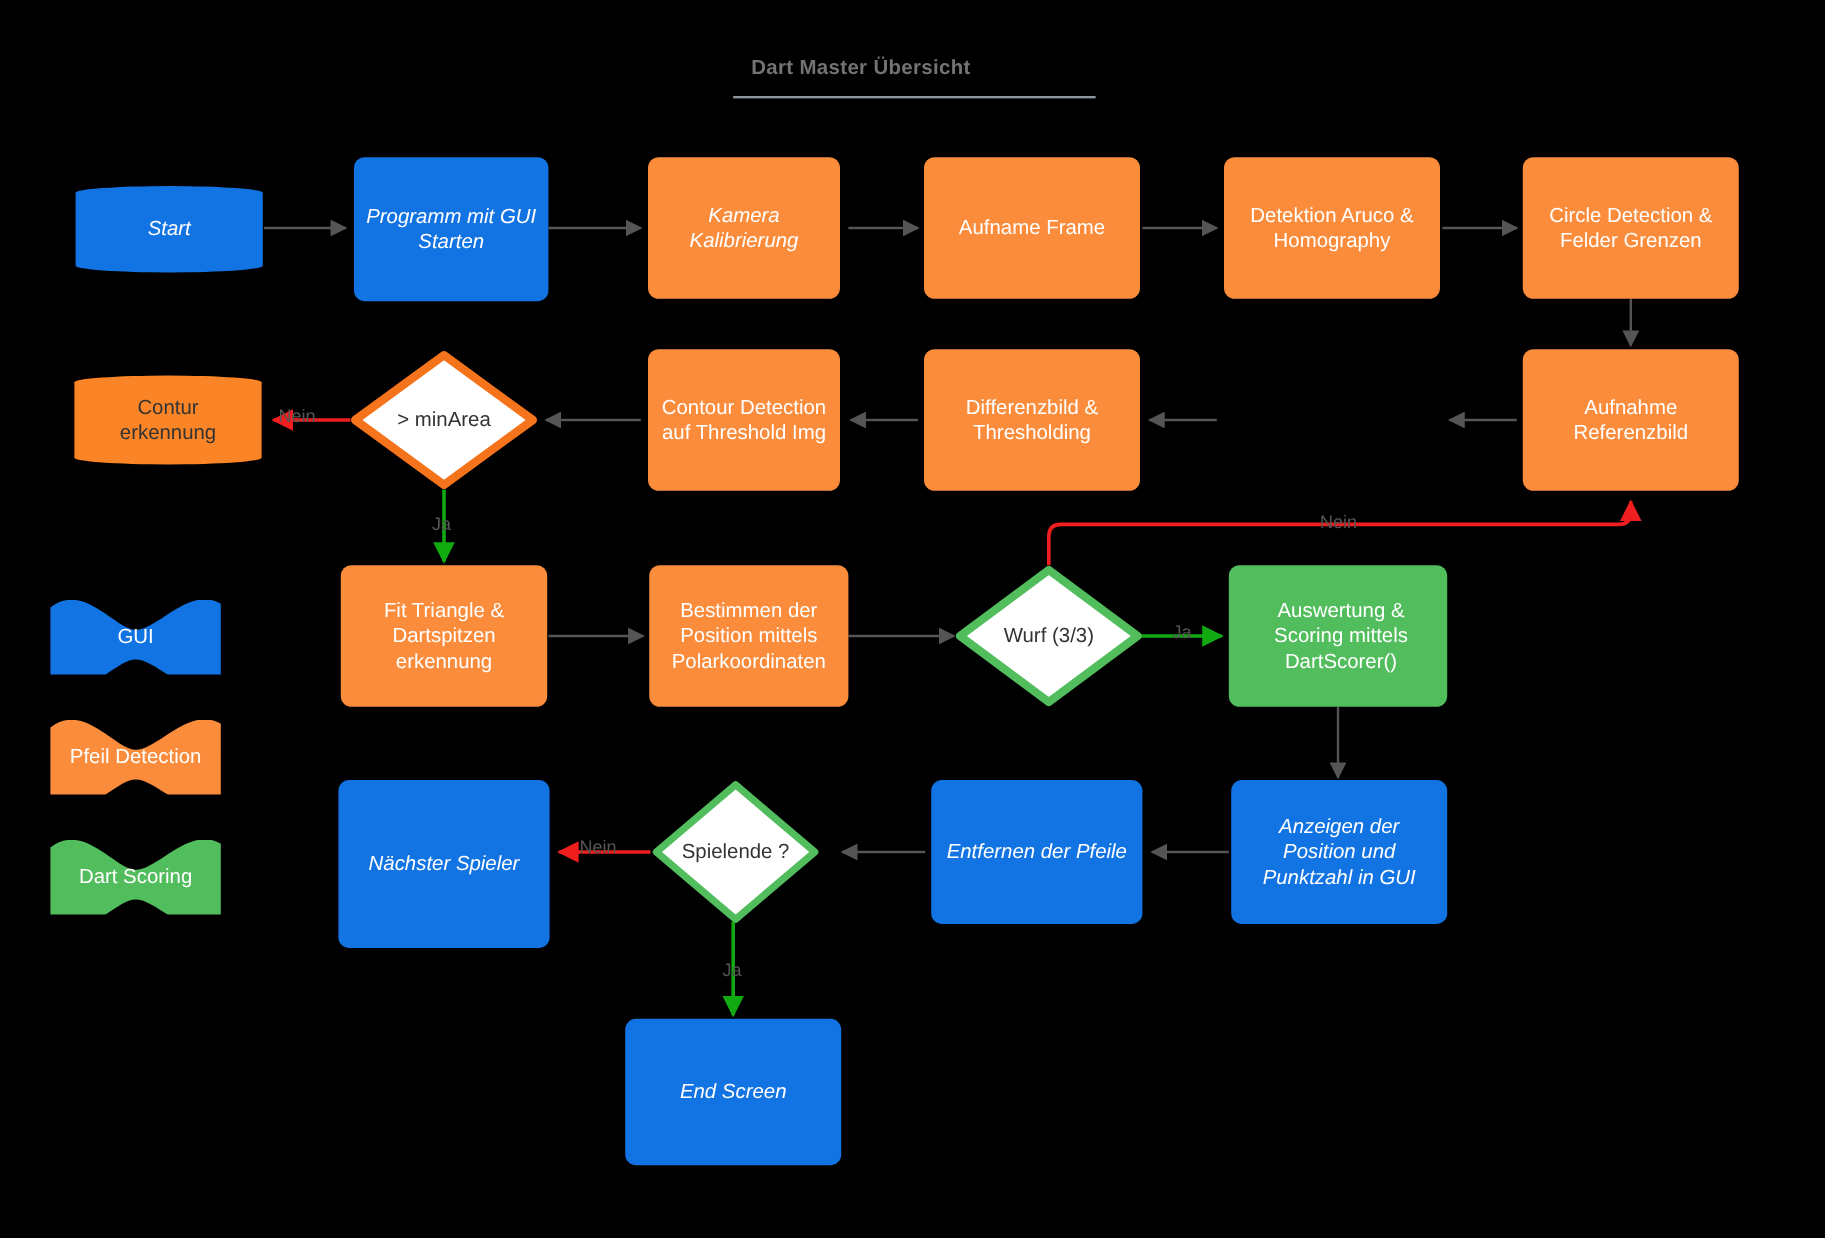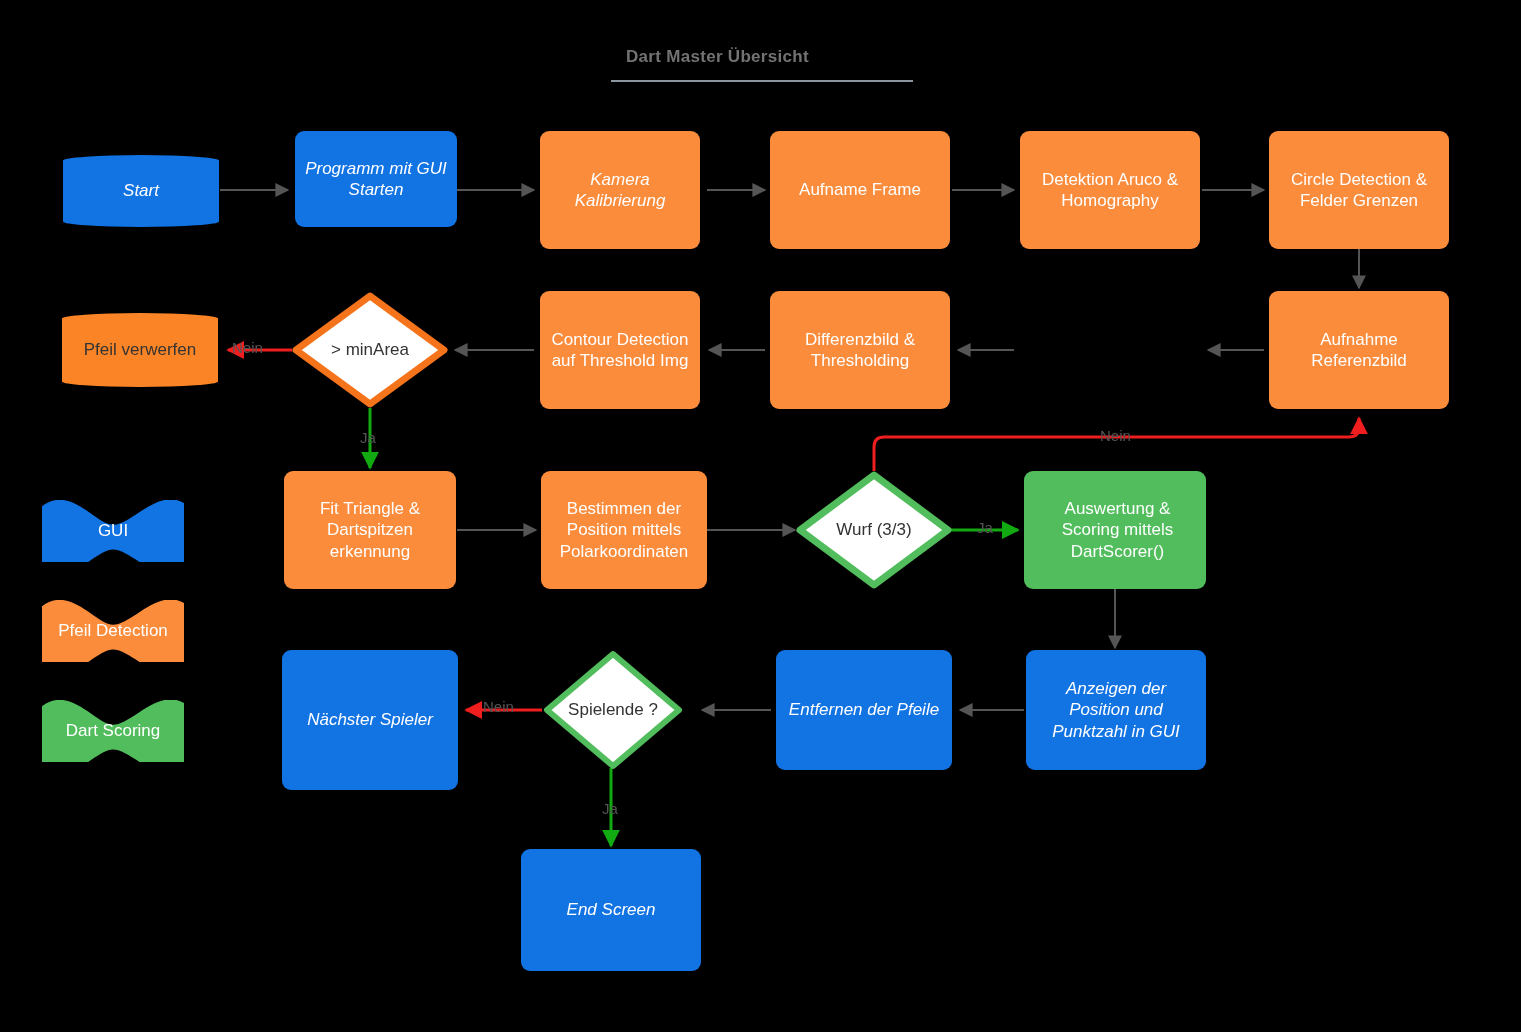--- a/index.html
+++ b/index.html
@@ -171,31 +171,31 @@
       <path d="M 542 710 L 466 710" marker-end="url(#ah-red)"></path>
     </g>
 
     <g stroke="#11AA11" stroke-width="3" fill="none">
       <path d="M 611 768 L 611 846" marker-end="url(#ah-green)"></path>
     </g>
   </svg>
 
   <div class="node blue pill italic" style="left:63px; top:155px; width:156px; height:72px;">Start</div>
 
-  <div class="node rect blue italic" style="left:295px; top:131px; width:162px; height:96px;">Programm mit GUI Starten</div>
+  <div class="node rect blue italic" style="left:295px; top:131px; width:162px; height:120px;">Programm mit GUI Starten</div>
 
   <div class="node rect orange italic" style="left:540px; top:131px; width:160px; height:118px;">Kamera Kalibrierung</div>
 
   <div class="node rect orange" style="left:770px; top:131px; width:180px; height:118px;">Aufname Frame</div>
 
   <div class="node rect orange" style="left:1020px; top:131px; width:180px; height:118px;">Detektion Aruco &amp; Homography</div>
 
   <div class="node rect orange" style="left:1269px; top:131px; width:180px; height:118px;">Circle Detection &amp; Felder Grenzen</div>
 
-  <div class="node orange-dk pill dark-text" style="left:62px; top:313px; width:156px; height:74px;">Pfeil verwerfen</div>
+  <div class="node orange-dk pill dark-text" style="left:62px; top:313px; width:156px; height:74px;">Contur erkennung</div>
 
   <div class="diamond" style="left:292px; top:292px; width:156px; height:116px;">
     <svg class="dshape" viewBox="0 0 156 116" xmlns="http://www.w3.org/2000/svg">
       <polygon points="78,4 152,58 78,112 4,58" fill="#FFFFFF" stroke="#F5741B" stroke-width="7" stroke-linejoin="round"></polygon>
     </svg>
     <span class="dlabel">&gt; minArea</span>
   </div>
 
   <div class="node rect orange" style="left:540px; top:291px; width:160px; height:118px;">Contour Detection auf Threshold Img</div>
 

